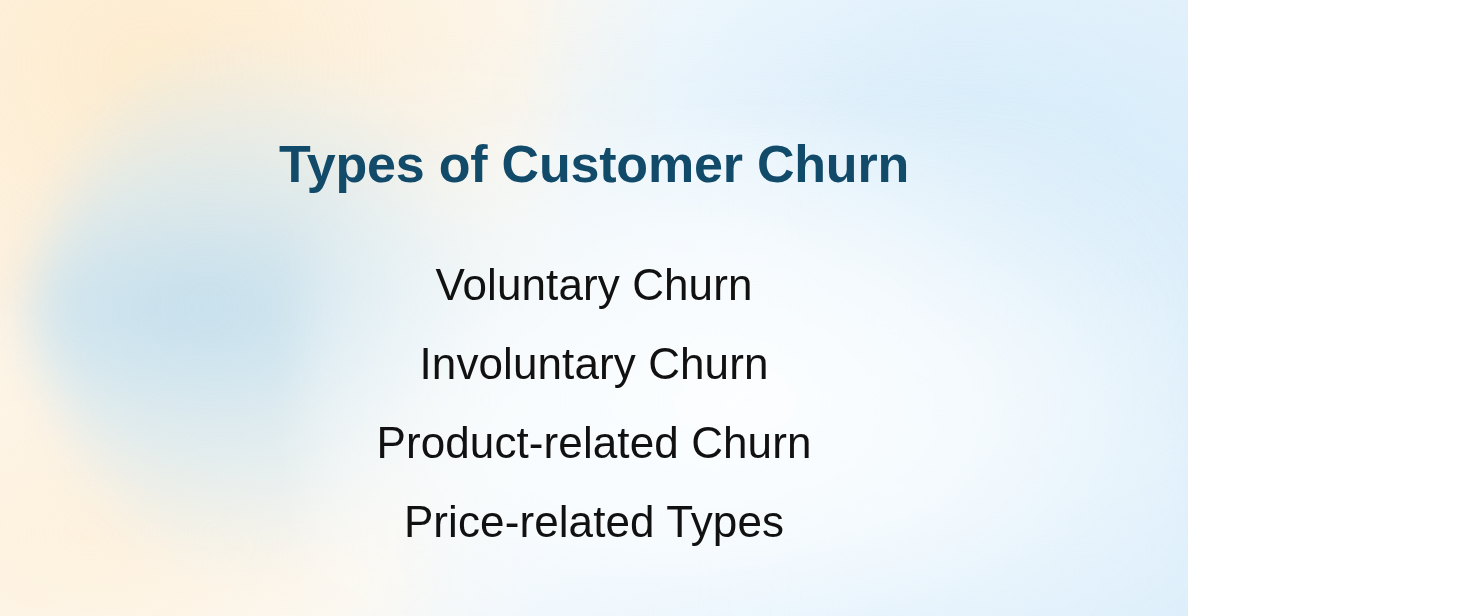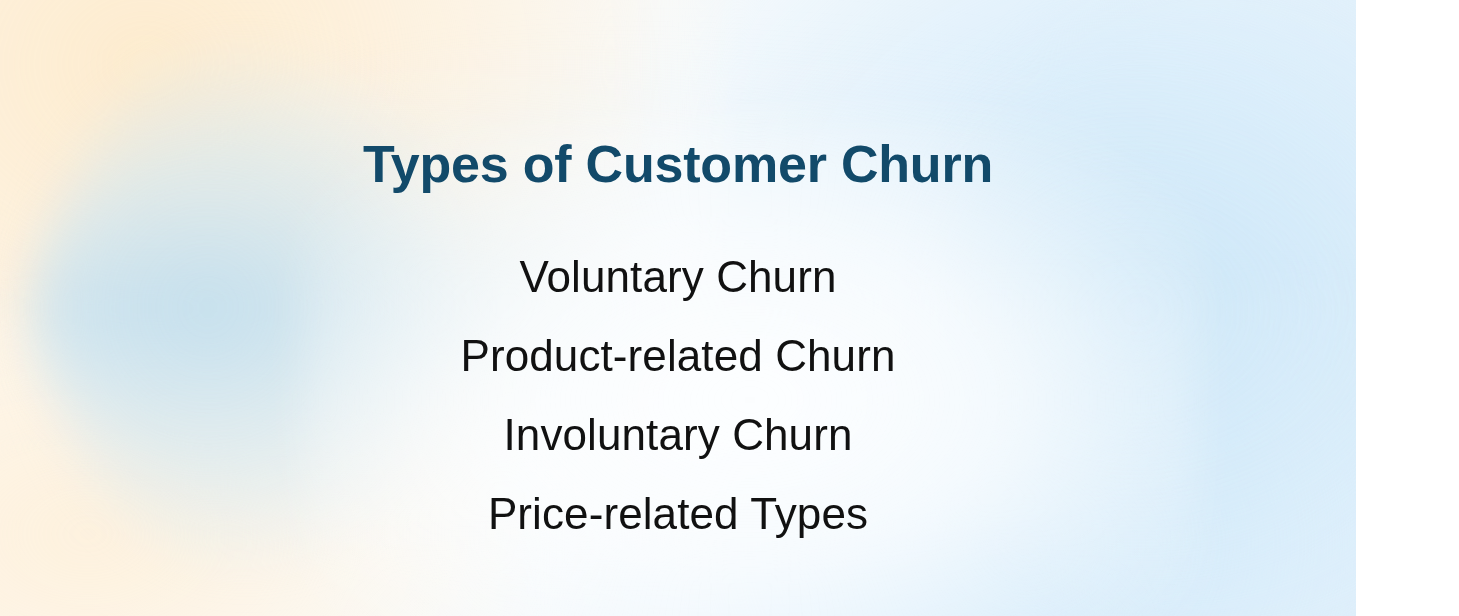--- a/index.html
+++ b/index.html
@@ -9,21 +9,21 @@
   body {
     width: 1459px;
     height: 616px;
     overflow: hidden;
     font-family: "Liberation Sans", sans-serif;
     background: #ffffff;
   }
 
   .slide {
     position: relative;
-    width: 1356px;
+    width: 1188px;
     height: 616px;
     overflow: hidden;
     background: #bef264;
     isolation: isolate;
   }
 
   
   .bg-base {
     position: absolute;
     inset: 0;
@@ -173,21 +173,21 @@
     line-height: 60px;
     color: #124a6a;
     white-space: nowrap;
   }
 
   .churn-list {
     position: absolute;
     left: 0;
     right: 0;
     top: 228px;
-    margin: 9px;
+    margin: 17px;
     padding: 0;
     list-style: none;
     text-align: center;
   }
 
   .churn-item {
     font-size: 44px;
     font-weight: 400;
     line-height: 79px;
     color: #111111;
@@ -209,19 +209,19 @@
   <div class="blob-left-core"></div>
   <div class="blob-right-edge"></div>
   <div class="bg-white-center"></div>
 
   <div class="content">
 
     <h1 class="slide-title">Types of Customer Churn</h1>
 
     <ul class="churn-list">
       <li class="churn-item">Voluntary Churn</li>
+      <li class="churn-item">Involuntary Churn</li>
       <li class="churn-item">Product-related Churn</li>
-      <li class="churn-item">Involuntary Churn</li>
       <li class="churn-item">Price-related Types</li>
     </ul>
 
   </div>
 </div>
 
 </body></html>

